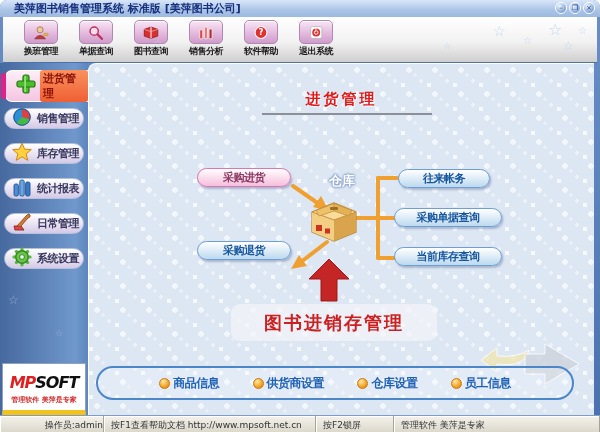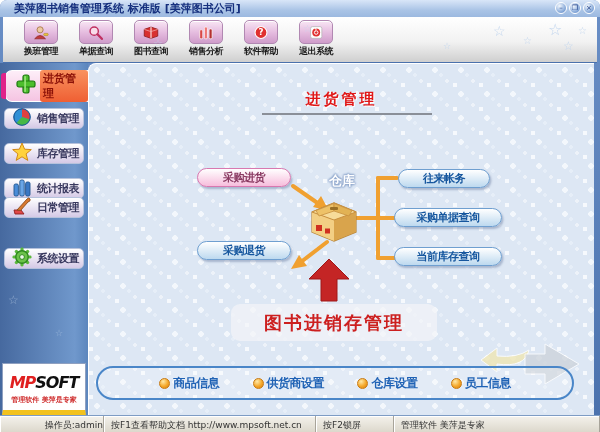--- a/index.html
+++ b/index.html
@@ -54,21 +54,21 @@
     content:""; position:absolute; left:-5px; top:2px; width:5px; height:26px;
     background:#e0218a; border-radius:3px 0 0 3px;
   }
   .side-active .alabel {
     font-size:11px; font-weight:bold; color:#8c1208;
     background:linear-gradient(180deg,#f9925f,#ef5f33); padding:1px 3px; border-radius:3px;
   }
   .side-item {
     position:absolute; left:4px; width:80px; height:21px;
     background:linear-gradient(180deg,#ffffff,#e6dff0 60%,#d4c9e6);
-    border:1px solid #b6c2dc; border-radius:5px;
+    border:1px solid #b6c2dc; border-radius:13px;
     display:flex; align-items:center; padding-left:7px; gap:5px; cursor:pointer;
   }
   .side-item .slabel { font-size:11px; font-weight:bold; color:#38385e; letter-spacing:-0.5px; }
   .logo-box {
     position:absolute; left:2px; bottom:0; width:84px; height:52px;
     background:#ffffff; border:1px solid #8fa0c0; border-bottom:5px solid #f2c21e;
     text-align:center; padding-top:9px;
   }
   .logo-line { font-size:16px; font-weight:bold; font-style:italic; letter-spacing:-1px; }
   .logo-mp { color:#e02020; }
@@ -262,21 +262,21 @@
       <span>
         <svg width="20" height="20" viewBox="0 0 20 20">
           <rect x="2" y="7" width="4.4" height="12" rx="1.6" fill="#4a8cd8" stroke="#20568f" stroke-width="0.9"></rect>
           <rect x="7.8" y="3" width="4.4" height="16" rx="1.6" fill="#6aa6e6" stroke="#20568f" stroke-width="0.9"></rect>
           <rect x="13.6" y="5" width="4.4" height="14" rx="1.6" fill="#3a78c4" stroke="#20568f" stroke-width="0.9"></rect>
         </svg>
       </span>
       <span class="slabel">统计报表</span>
     </div>
 
-    <div class="side-item" style="top:134px;">
+    <div class="side-item" style="top:150px;">
       <span>
         <svg width="20" height="20" viewBox="0 0 20 20">
           <path d="M2,14 L9,14 L12,18 L3,18 Z" fill="#e04848" stroke="#902020" stroke-width="0.9"></path>
           <path d="M5,14 L15,3 Q17,1 18,3 Q19,5 16,6 L8.5,14.5 Z" fill="#d87830" stroke="#8c4c18" stroke-width="0.9"></path>
         </svg>
       </span>
       <span class="slabel">日常管理</span>
     </div>
 
     <div class="side-item" style="top:185px;">

